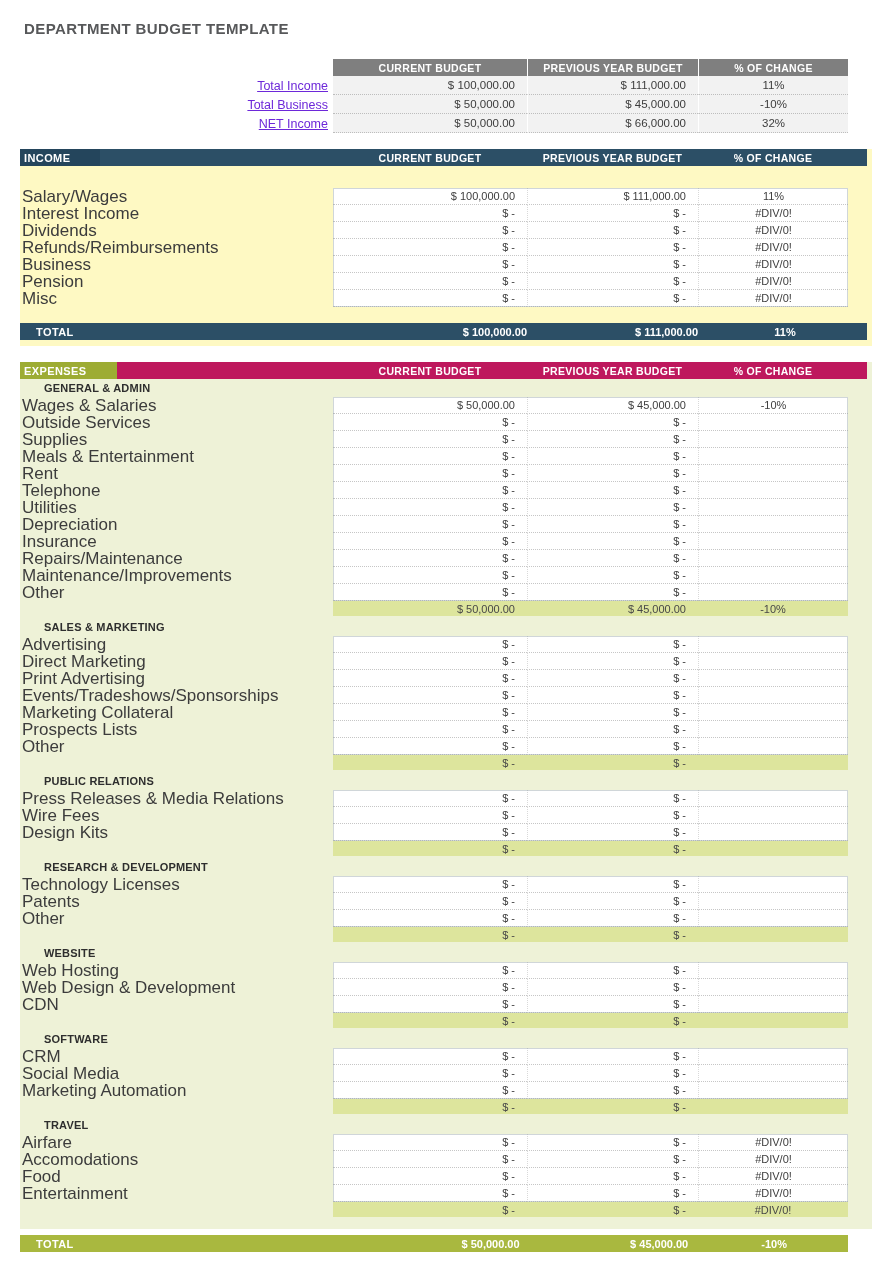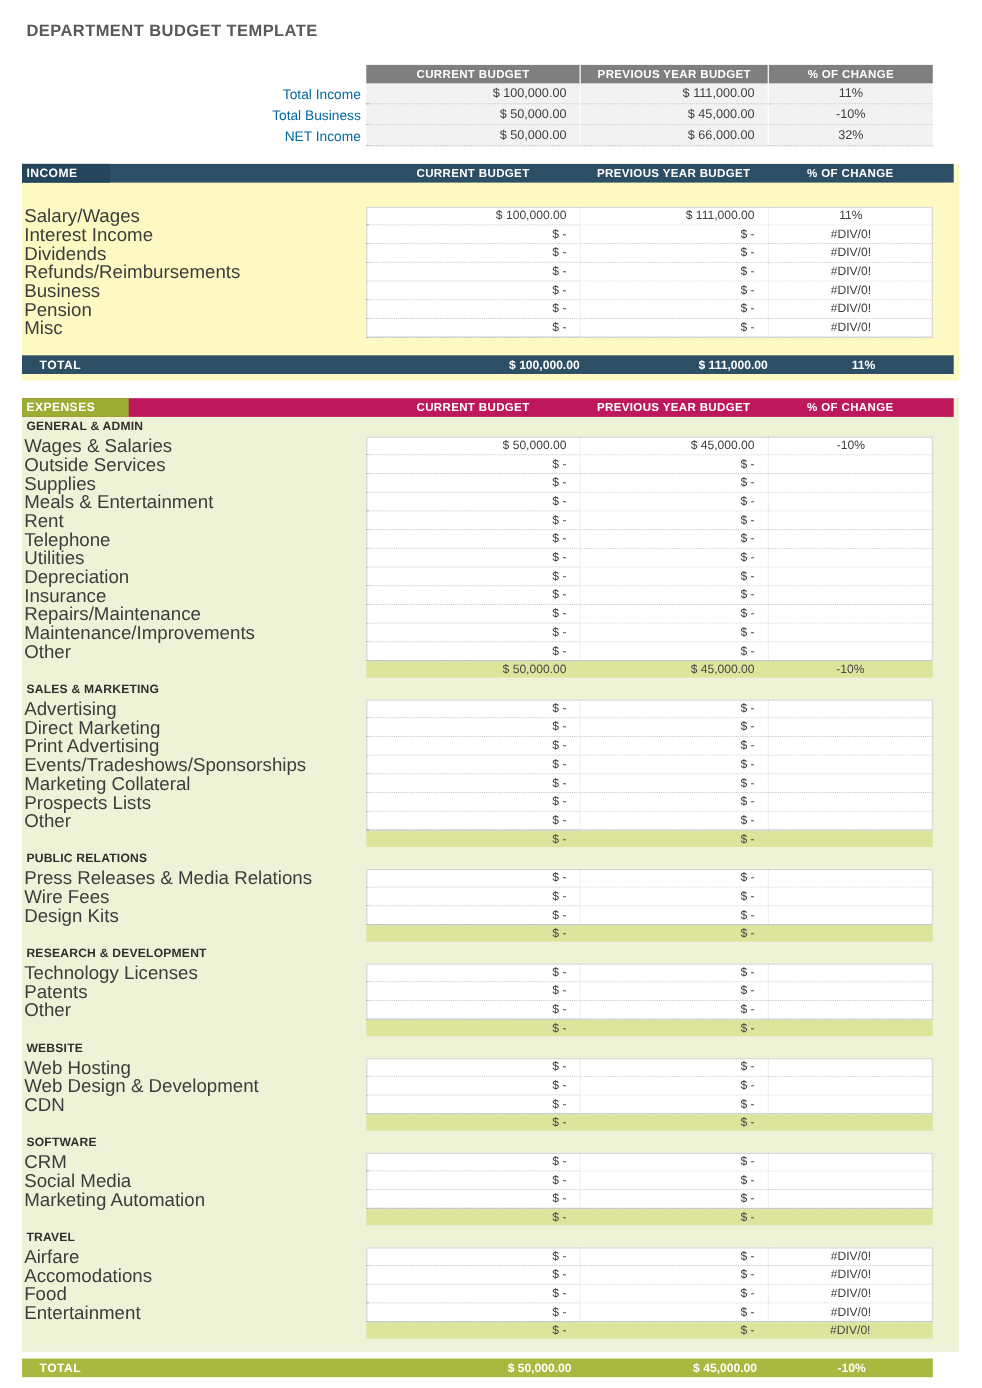--- a/index.html
+++ b/index.html
@@ -28,21 +28,21 @@
   .summary { margin:22px 0 0 20px; width:828px; }
   .summary-head { display:flex; height:17px; }
   .sh-spacer { width:313px; }
   .sh-cell { box-sizing:border-box; background:#7f7f7f; color:#fff; font-weight:bold;
              font-size:10.5px; letter-spacing:0.3px;
              display:flex; align-items:center; justify-content:center; }
   .sh-cell + .sh-cell { border-left:1px solid #ffffff; }
   .srow { display:flex; height:19px; }
   .slabel { box-sizing:border-box; width:313px; display:flex; align-items:center;
             justify-content:flex-end; padding-right:5px;
-            font-size:12.5px; color:#0369a1; }
+            font-size:12.5px; color:#6d28d9;text-decoration:underline; }
   .srow .cell { height:19px; background:#f2f2f2; border-bottom:1px dotted #bdbdbd; font-size:11.5px; }
   .srow .cell + .cell { border-left:1px solid #ffffff; }
 
   
   .income-section { margin:16px 0 16px 20px; width:852px; background:#fef9c3; padding-bottom:6px; }
   .expenses-section { margin:12px 0 0 20px; width:852px; background:#eef2d7; padding-bottom:12px; }
 
   .bar { height:17px; width:847px; display:flex; align-items:center; color:#fff; }
   .bar.dark  { background:#2c4f66; }
   .bar.olive { background:#be185d; }
@@ -70,21 +70,21 @@
 
   
   .total-bar { box-sizing:border-box;padding-left:12px; }
   .total-bar .tlabel { width:313px; padding-left:4px; box-sizing:border-box;
                        font-size:11px; font-weight:bold; letter-spacing:0.4px; }
   .total-bar .cell { background:transparent; color:#fff; font-weight:bold; border:none; }
   .expense-total { margin:6px 0 0 20px; width:828px; height:17px; background:#a9b83f;
                    display:flex; align-items:center; color:#fff; }
 
   .exp-section-label { height:18px; display:flex; align-items:center; padding-left:4px;
-                       font-weight:bold; font-size:11px; color:#2e2e2e; letter-spacing:0.2px; }
+                       font-weight:bold; font-size:11px; color:#2e2e2e; letter-spacing:0.2px;margin-left:20px; }
   .exp-section-label.gap { margin-top:2px; }
   .subtotal { display:flex; height:15px; margin-left:313px; width:515px; background:#dde59d; }
   .subtotal .cell { background:transparent; height:15px; font-size:11px; border:none; color:#474747; }
 </style>
 </head>
 <body>
 
 <div class="page">
 
   <h1 class="title">DEPARTMENT BUDGET TEMPLATE</h1>

